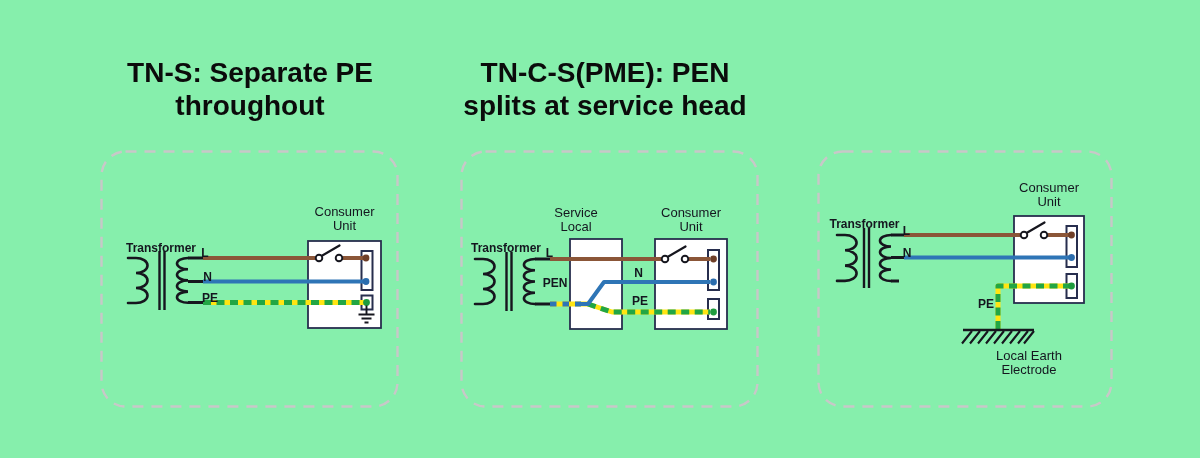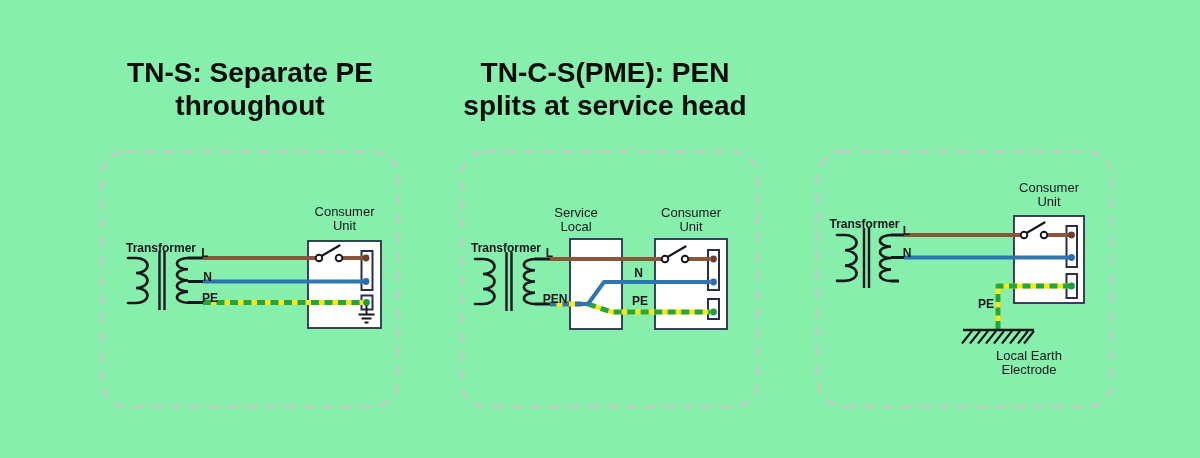--- a/index.html
+++ b/index.html
@@ -164,21 +164,21 @@
   <div class="lbl" style="left:205px; top:245.5px">L</div>
   <div class="lbl" style="left:207.5px; top:269.5px">N</div>
   <div class="lbl" style="left:210px; top:290.5px">PE</div>
   <div class="lbl2" style="left:344.5px; top:205px">
     <div>Consumer</div>
     <div>Unit</div>
   </div>
 
   <div class="lbl" style="left:506px; top:241px">Transformer</div>
   <div class="lbl" style="left:549.5px; top:245.5px">L</div>
-  <div class="lbl" style="left:555px; top:292px">PEN</div>
+  <div class="lbl" style="left:555px; top:276px">PEN</div>
   <div class="lbl" style="left:638.5px; top:265.5px">N</div>
   <div class="lbl" style="left:640px; top:293.5px">PE</div>
   <div class="lbl2" style="left:576px; top:206px">
     <div>Service</div>
     <div>Local</div>
   </div>
   <div class="lbl2" style="left:691px; top:206px">
     <div>Consumer</div>
     <div>Unit</div>
   </div>

